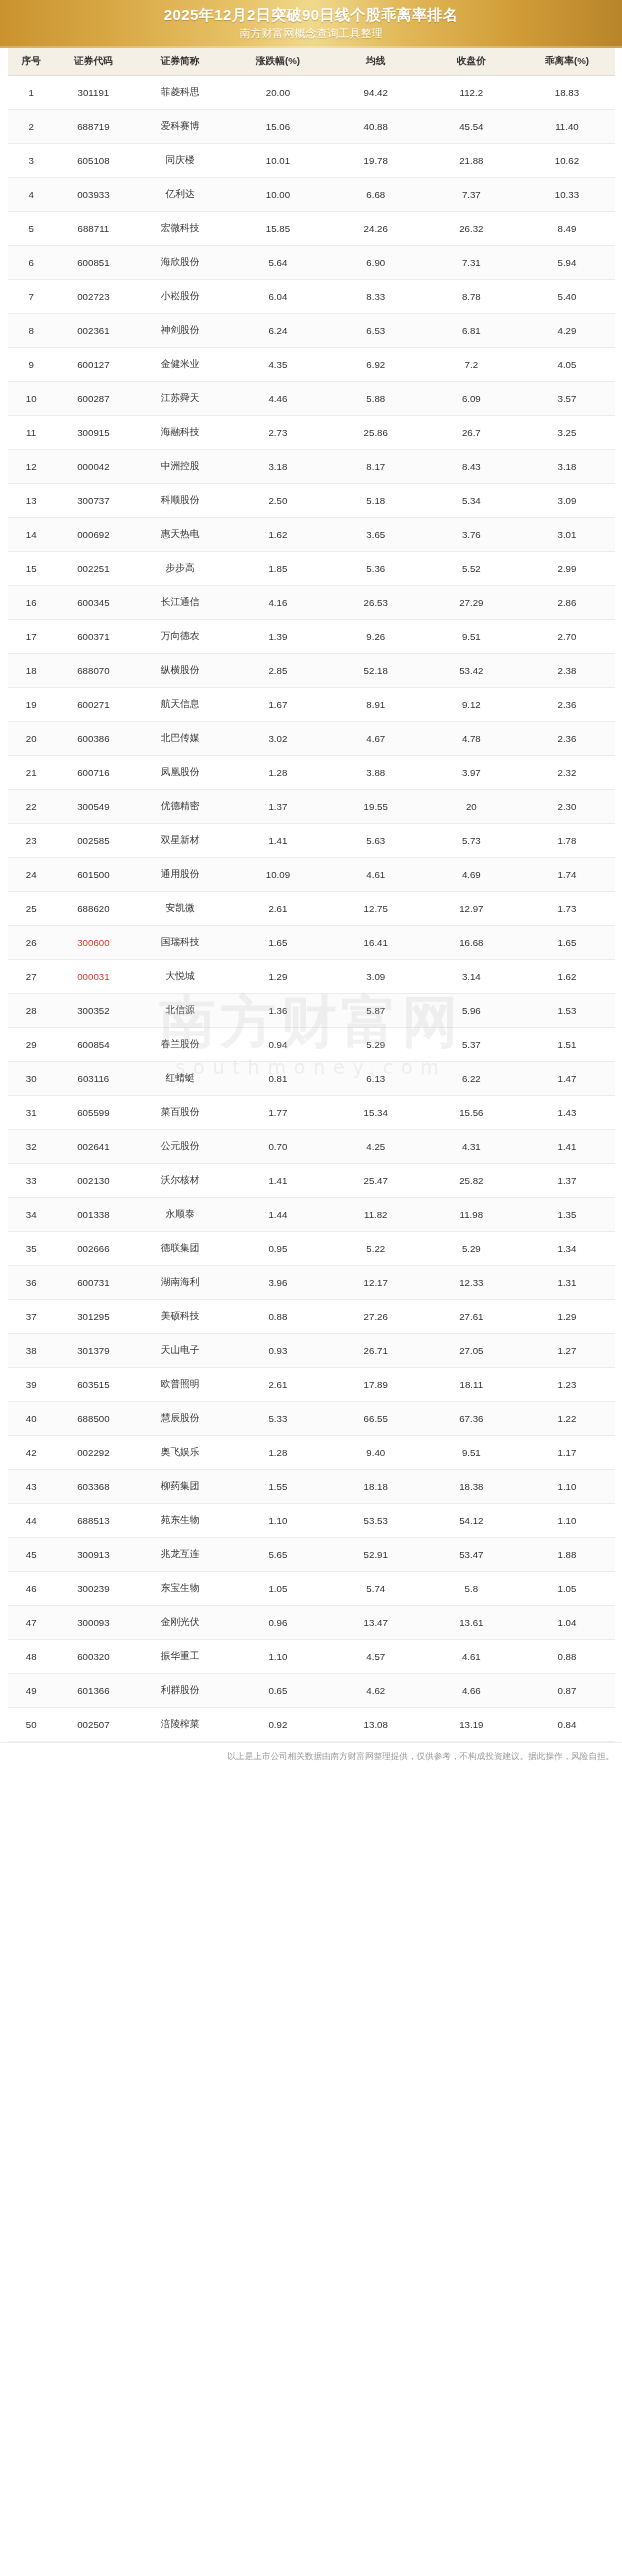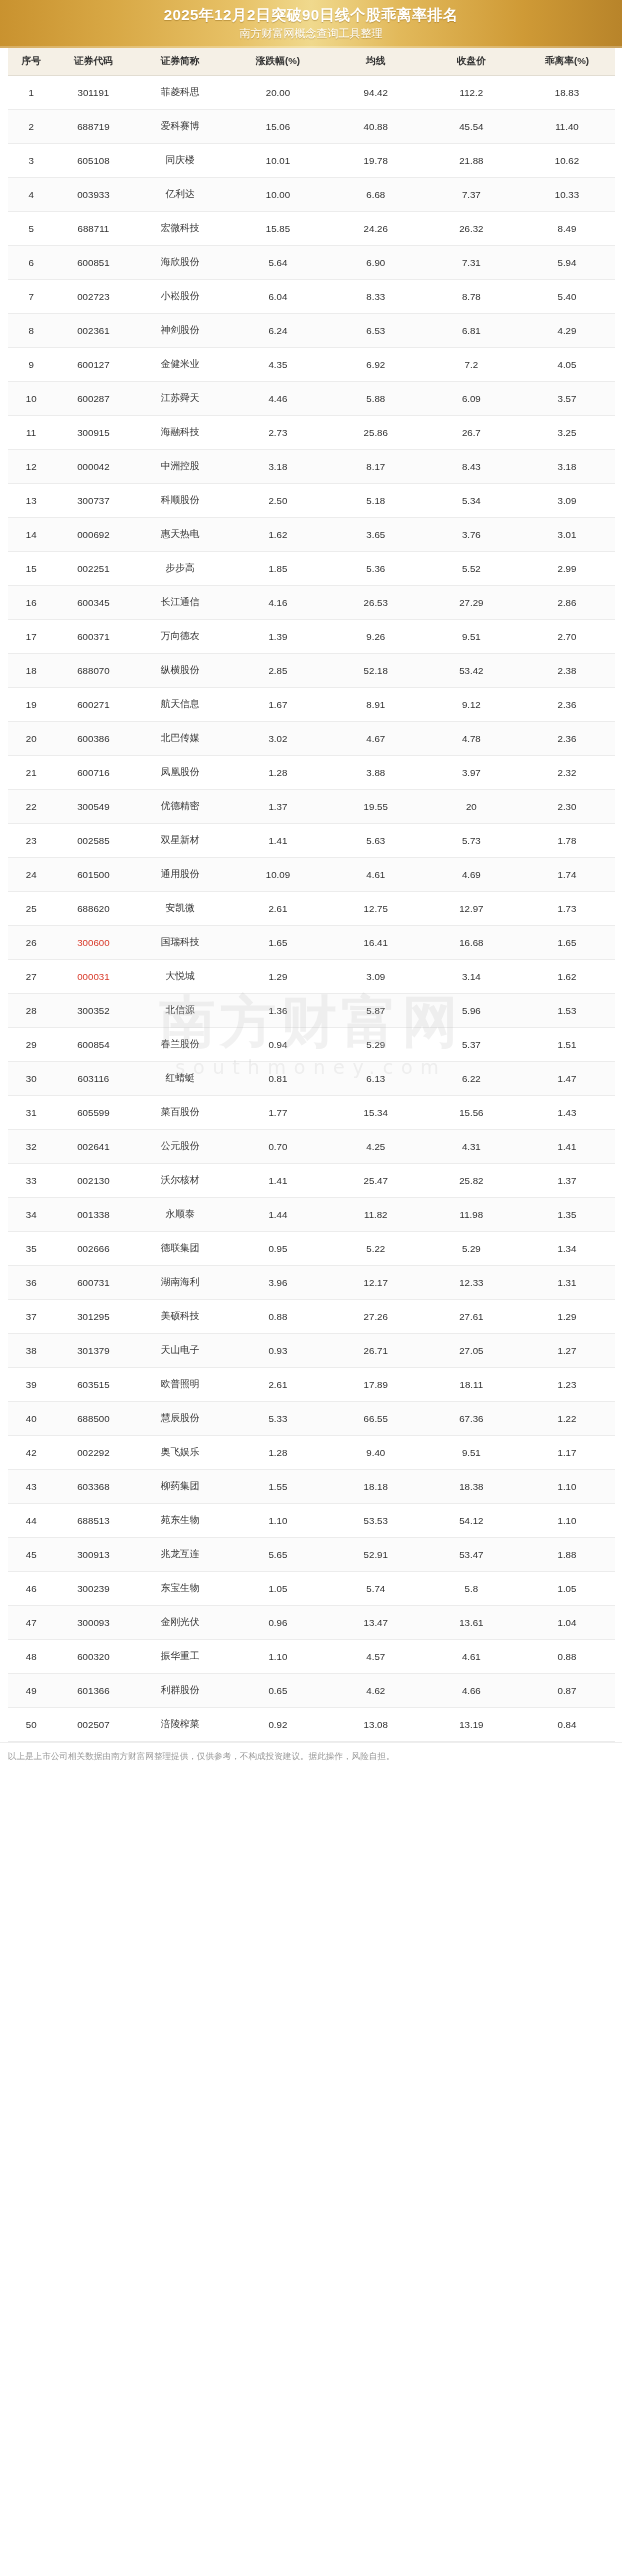--- a/index.html
+++ b/index.html
@@ -121,21 +121,21 @@
     color: rgba(190,190,190,0.22);
   }
   
   .footer {
     width: 622px;
     box-sizing: border-box;
     padding: 7px 7.8px 7.8px 7.8px;
     border-top: 0.8px solid #eee;
     font-size: 8.6px;
     color: #999;
-    text-align: left;
+    text-align: right;
     line-height: 12.4px;
   }
 </style>
 </head>
 <body>
 
 <div class="page">
 
   <div class="banner">
     <div class="banner-inner">

